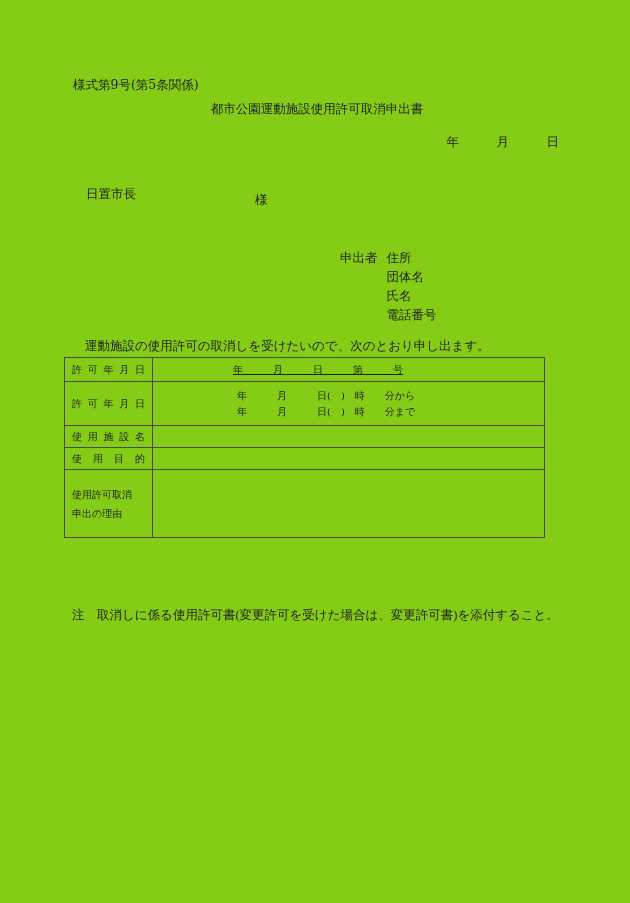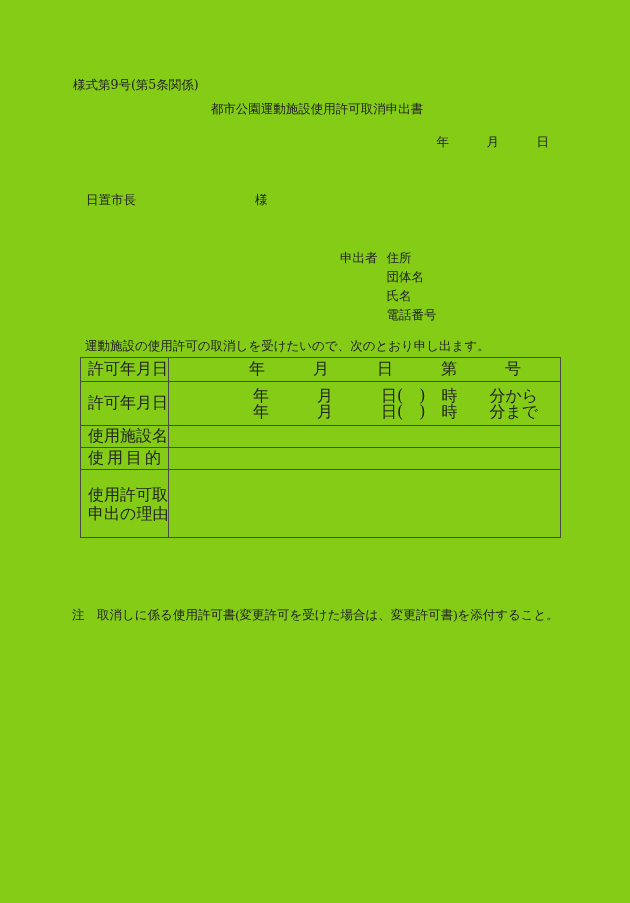--- a/index.html
+++ b/index.html
@@ -10,34 +10,34 @@
     background:#84cc16;
     font-family:"DejaVu Serif","Liberation Serif",serif;
     font-size:12.5px;
     color:#222;
     line-height:1.3;
     overflow:hidden;
   }
   .abs{position:absolute;white-space:nowrap;}
   .form-number{left:73px;top:77px;}
   .doc-title{left:4px;right:0;top:101px;text-align:center;white-space:nowrap;}
-  .date-line{right:81px;top:134px;}
-  .addressee{left:86px;top:192px;}
+  .date-line{right:71px;top:134px;}
+  .addressee{left:86px;top:186px;}
   .honorific{left:255px;top:192px;}
   .applicant{left:340px;top:248px;display:flex;align-items:flex-start;}
   .applicant .app-label{line-height:19px;margin-right:9px;white-space:nowrap;}
   .applicant .app-fields div{line-height:19px;white-space:nowrap;}
   .intro{left:85px;top:338px;}
   .note{left:72px;top:607px;font-family:Liberation Serif, serif;}
 
   table.form-table{
-    position:absolute;left:80px;top:357px;
+    position:absolute;left:64px;top:357px;
     border-collapse:collapse;table-layout:fixed;
     width:481px;
-    font-size:16px;color:#222;
+    font-size:10px;color:#222;
   }
   .form-table td{
     border:1px solid #4a4a4a;
     vertical-align:middle;
     padding:0;
     overflow:hidden;
   }
   .col-label{width:87px;}
   .r1{height:24px;}
   .r2{height:44px;}
@@ -45,21 +45,21 @@
   .r4{height:22px;}
   .r5{height:68px;padding-left:37px;}
   .r6{height:62px;}
   .jlabel{
     text-align:justify;
     text-align-last:justify;
     padding:0 7px;
     white-space:nowrap;
   }
   .mlabel{padding:0 2px 0 7px;line-height:19px;white-space:nowrap;}
-  .c1{padding-left:80px;white-space:nowrap;}
+  .c1{padding-left:80px;white-space:nowrap;text-decoration:underline;}
   .c2 div{padding-left:84px;line-height:15.5px;white-space:nowrap;}
 </style>
 </head>
 <body>
 
 <div class="page">
 
   <div class="abs form-number">様式第9号(第5条関係)</div>
 
   <div class="abs doc-title">都市公園運動施設使用許可取消申出書</div>

